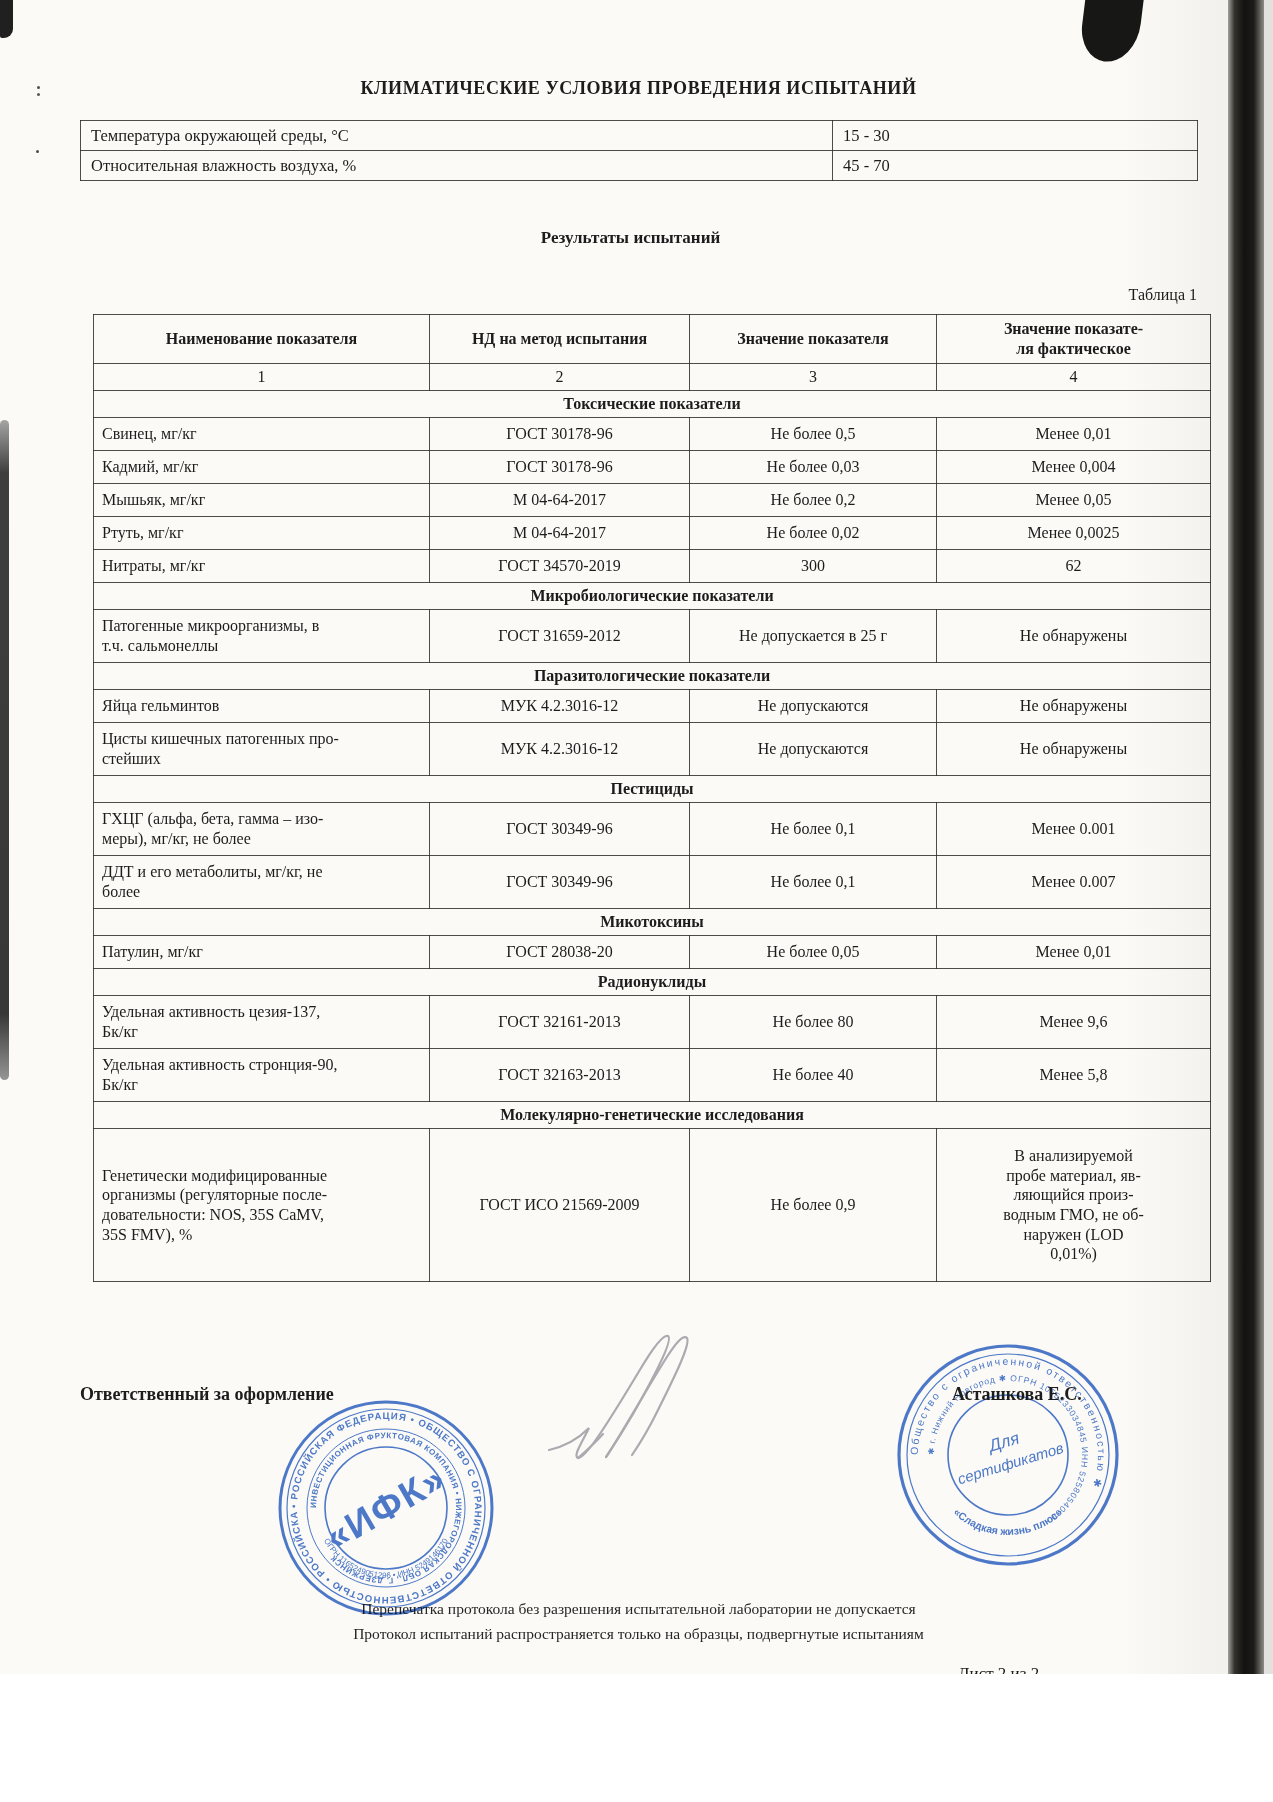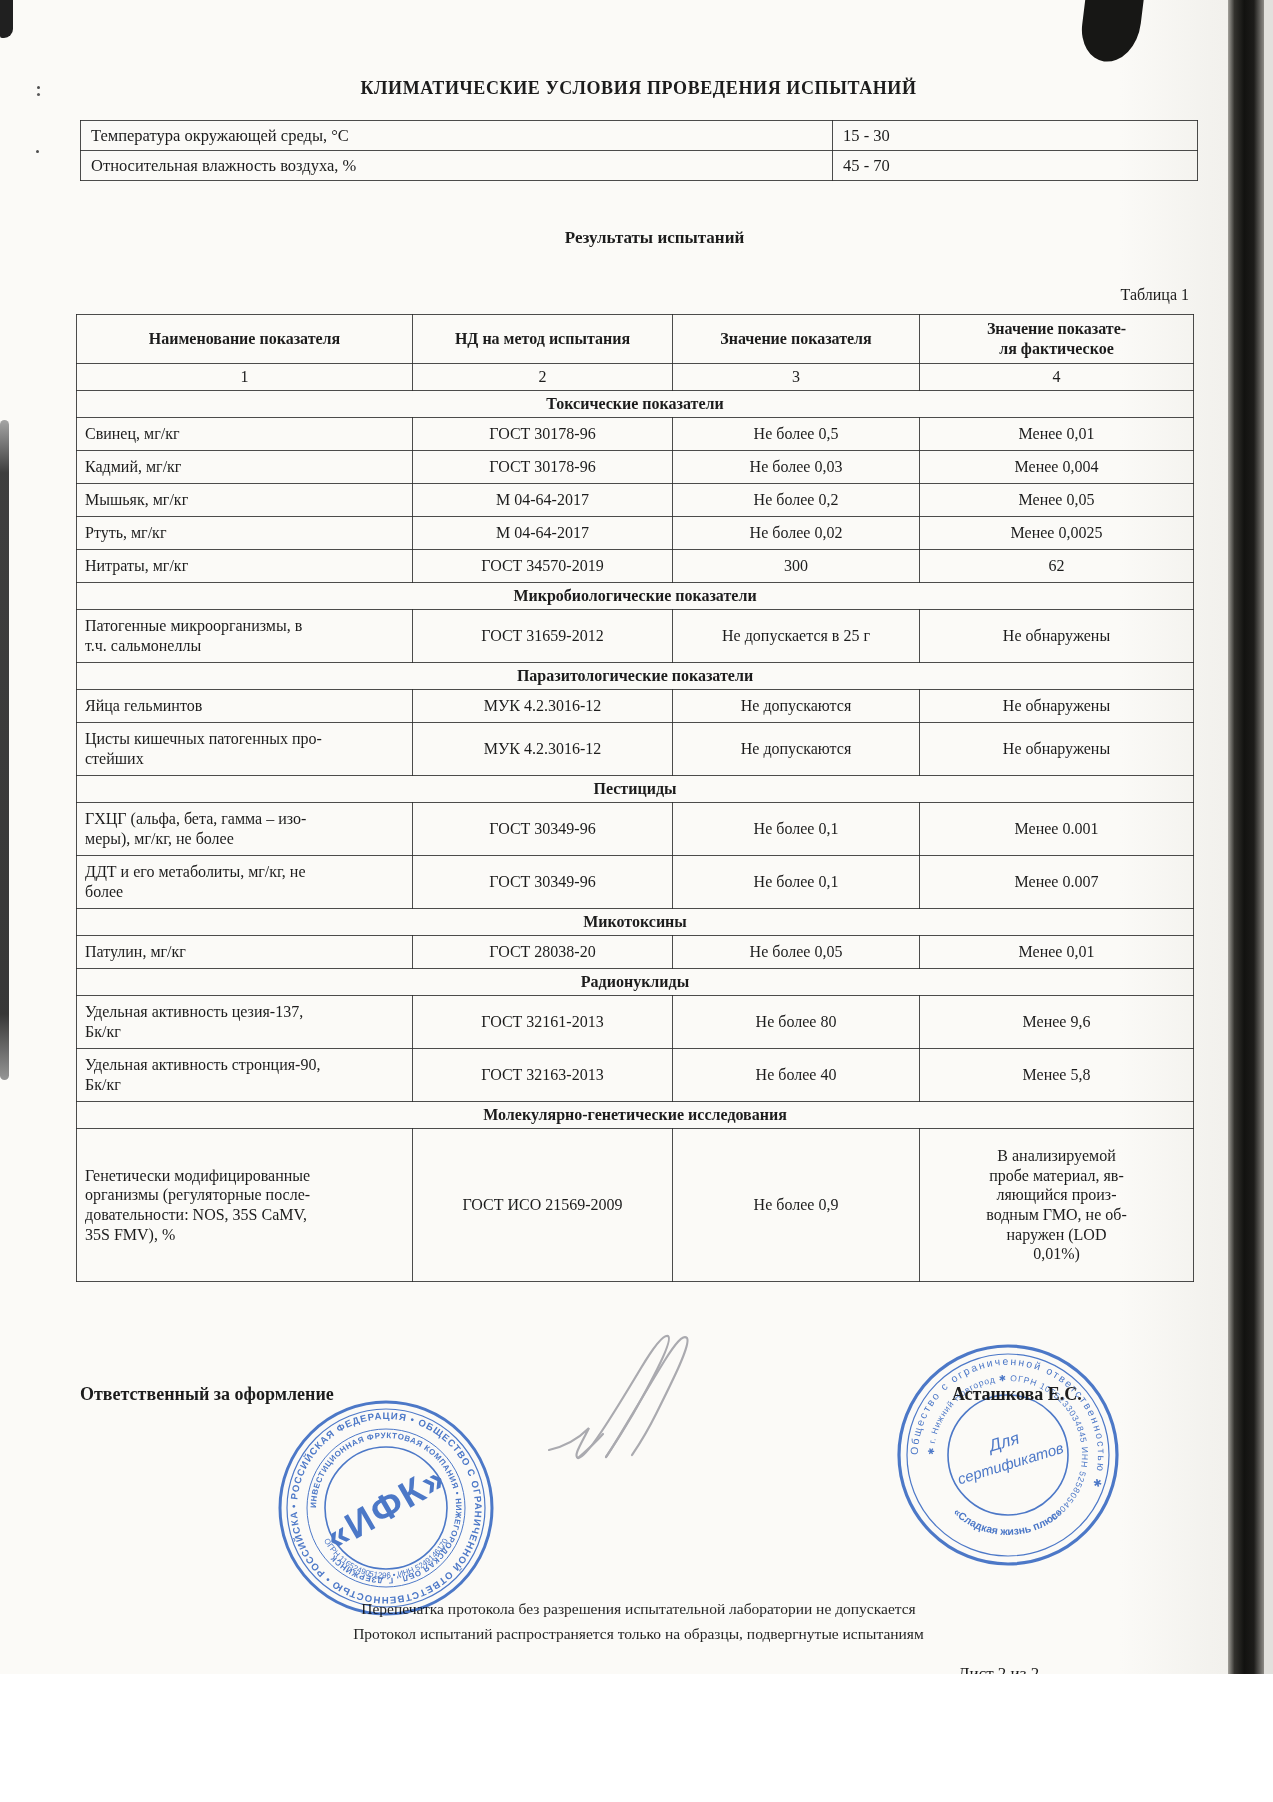--- a/index.html
+++ b/index.html
@@ -4,28 +4,28 @@
 <style>
   html,body{margin:0;padding:0;background:#ffffff;}
   .page{
     position:relative;width:1273px;height:1674px;overflow:hidden;
     background:linear-gradient(90deg,#fbfaf7 0%,#fbfaf7 88%,#f3f2ee 95%,#efeeea 100%);
     font-family:"Liberation Serif","DejaVu Serif",serif;color:#1c1c1c;
   }
   
   .climate-title{position:absolute;left:80px;top:78px;width:1117px;text-align:center;
     font-weight:bold;font-size:18px;letter-spacing:.6px;}
-  .results-title{position:absolute;left:96px;top:228px;width:1117px;text-align:center;
+  .results-title{position:absolute;left:72px;top:228px;width:1117px;text-align:center;
     font-weight:bold;font-size:17px;}
-  .table-caption{position:absolute;left:72px;top:286px;width:1117px;text-align:right;font-size:16px;}
+  .table-caption{position:absolute;left:80px;top:286px;width:1117px;text-align:right;font-size:16px;}
   
   table{border-collapse:collapse;table-layout:fixed;}
   .climate-table{position:absolute;left:80px;top:120px;width:1117px;font-size:16.5px;}
   .climate-table td{border:1.4px solid rgba(45,45,45,.85);padding:2px 10px;height:25px;vertical-align:middle;}
-  .results-table{position:absolute;left:76px;top:314px;width:1117px;font-size:16px;line-height:1.22;border-radius:6px;}
+  .results-table{position:absolute;left:93px;top:314px;width:1117px;font-size:16px;line-height:1.22;border-radius:6px;}
   .results-table th,.results-table td{border:1.3px solid rgba(45,45,45,.85);vertical-align:middle;padding:2px 8px;}
   .results-table th{font-weight:bold;text-align:center;}
   .h-head th{height:44px;}
   .h-nums td{height:22px;text-align:center;}
   .sec-row td{height:22px;text-align:center;font-weight:bold;}
   .d1 td{height:28px;}
   .d2 td{height:48px;}
   .gmo td{height:148px;}
   .c1{text-align:left;padding-left:10px;margin-left:44px;}
   .cc{text-align:center;}

